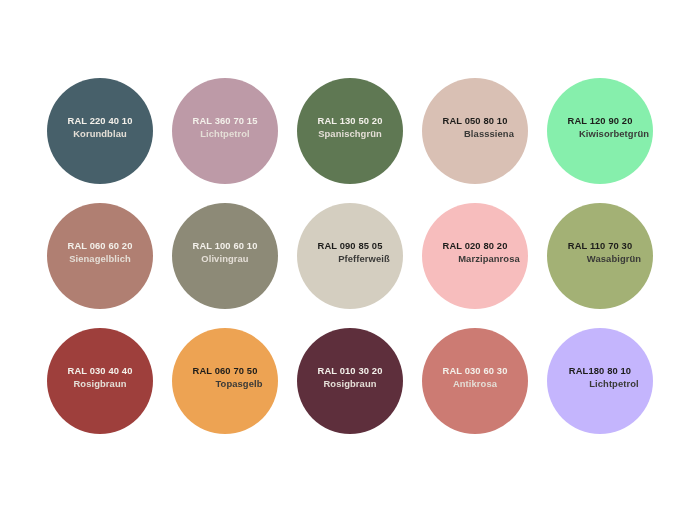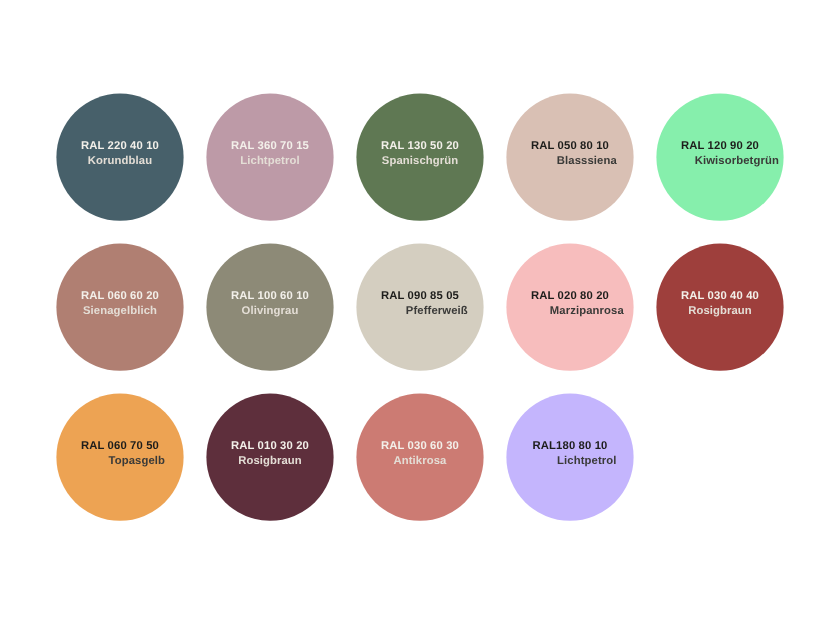--- a/index.html
+++ b/index.html
@@ -127,20 +127,26 @@
           <span class="swatch-code">RAL 090 85 05</span>
           <span class="swatch-name">Pfefferweiß</span>
         </div>
       </div>
       <div class="swatch text-dark" style="background-color: rgb(247, 189, 189);">
         <div class="swatch-text">
           <span class="swatch-code">RAL 020 80 20</span>
           <span class="swatch-name">Marzipanrosa</span>
         </div>
       </div>
+      <div class="swatch text-dark" style="background-color: rgb(163, 177, 117);">
+        <div class="swatch-text">
+          <span class="swatch-code">RAL 110 70 30</span>
+          <span class="swatch-name">Wasabigrün</span>
+        </div>
+      </div>
       <div class="swatch text-light" style="background-color: rgb(158, 63, 60);">
         <div class="swatch-text">
           <span class="swatch-code">RAL 030 40 40</span>
           <span class="swatch-name">Rosigbraun</span>
         </div>
       </div>
       <div class="swatch text-dark" style="background-color: rgb(237, 163, 83);">
         <div class="swatch-text">
           <span class="swatch-code">RAL 060 70 50</span>
           <span class="swatch-name">Topasgelb</span>

